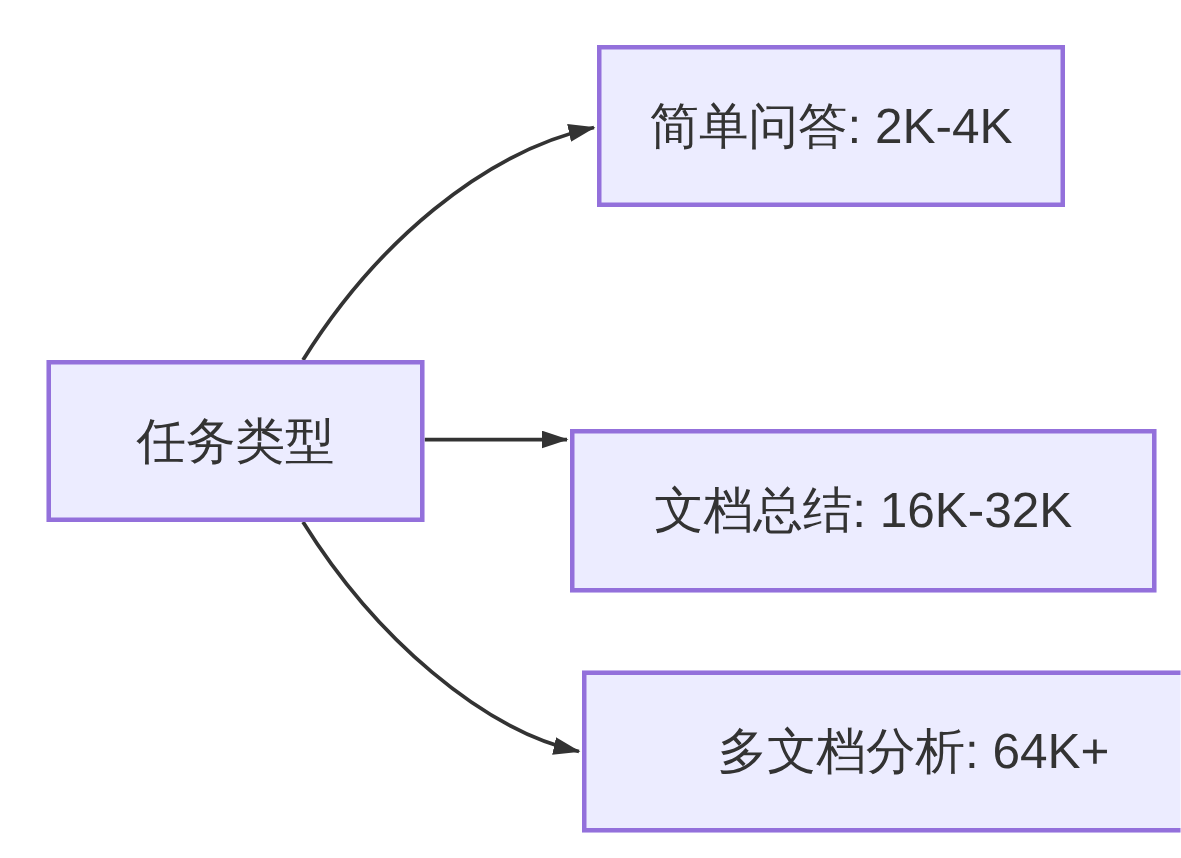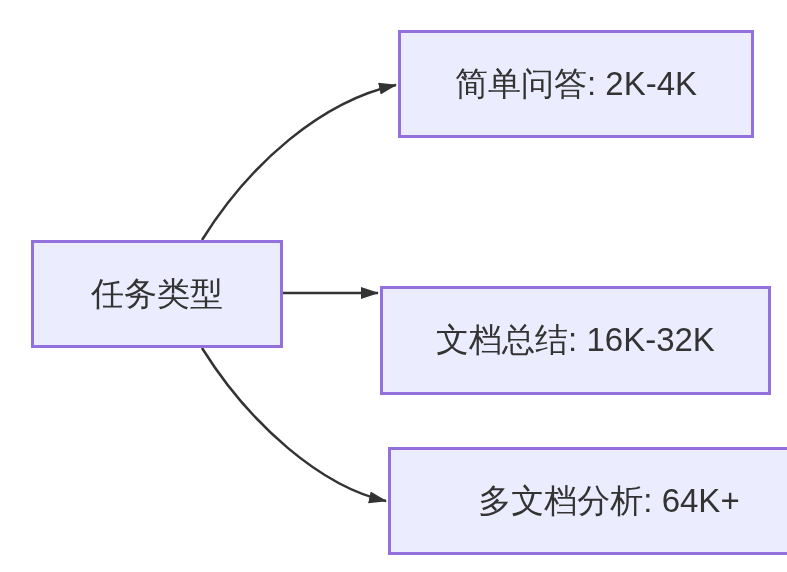--- a/index.html
+++ b/index.html
@@ -35,21 +35,21 @@
     border: 3px solid var(--node-border);
     display: flex;
     align-items: center;
     justify-content: center;
     color: var(--text-color);
     font-size: 33px;
     line-height: 1.1;
     white-space: nowrap;
   }
   .node-root { left: 31px;  top: 240px; width: 252px; height: 108px; text-align: right; }
-  .node-b1   { left: 398px; top: 30px;  width: 356px; height: 108px; }
+  .node-b1   { left: 398px; top: 30px;  width: 312px; height: 108px; }
   .node-b2   { left: 380px; top: 238px; width: 391px; height: 109px; margin-top: 48px; }
   .node-b3   { left: 388px; top: 447px; width: 442px; height: 108px; }
 </style>
 </head>
 <body>
 
 <div class="canvas">
 
   <svg class="edges" viewBox="0 0 787 572" xmlns="http://www.w3.org/2000/svg">
     <defs>

